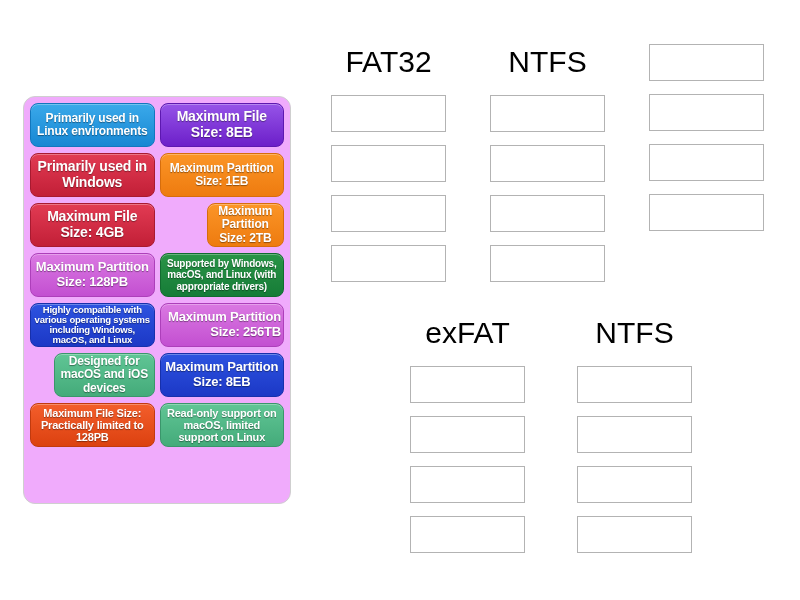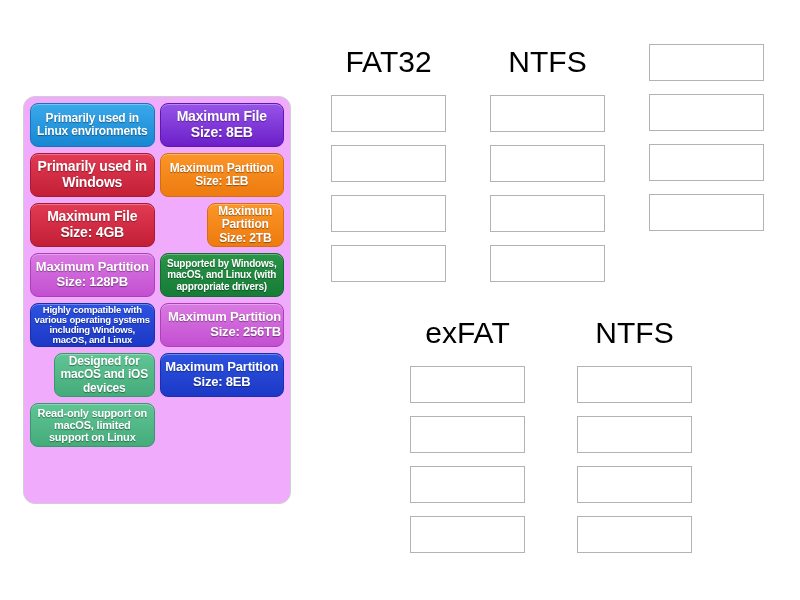--- a/index.html
+++ b/index.html
@@ -86,20 +86,23 @@
     </div>
   <div class="tile sz-lg" style="background: linear-gradient(rgb(218, 121, 226) 0%, rgb(195, 79, 209) 100%); border-color: rgb(173, 63, 186); text-align: right;">
       <span>Maximum Partition Size: 256TB</span>
     </div>
   <div class="tile sz-md" style="background: linear-gradient(rgb(96, 197, 149) 0%, rgb(68, 171, 122) 100%); border-color: rgb(58, 150, 107); margin-left: 24px;">
       <span>Designed for macOS and iOS devices</span>
     </div>
   <div class="tile sz-lg" style="background: linear-gradient(rgb(45, 83, 224) 0%, rgb(28, 56, 198) 100%); border-color: rgb(23, 48, 171);">
       <span>Maximum Partition Size: 8EB</span>
     </div>
+  <div class="tile sz-sm" style="background: linear-gradient(rgb(243, 94, 43) 0%, rgb(220, 65, 16) 100%); border-color: rgb(193, 58, 14);">
+      <span>Maximum File Size: Practically limited to 128PB</span>
+    </div>
   <div class="tile sz-sm" style="background: linear-gradient(rgb(96, 197, 149) 0%, rgb(68, 171, 122) 100%); border-color: rgb(58, 150, 107);">
       <span>Read-only support on macOS, limited support on Linux</span>
     </div>
 </div>
 
 <div class="group g-fat32">
   <span class="group-header">FAT32</span>
   <div class="slot"></div>
   <div class="slot"></div>
   <div class="slot"></div>

